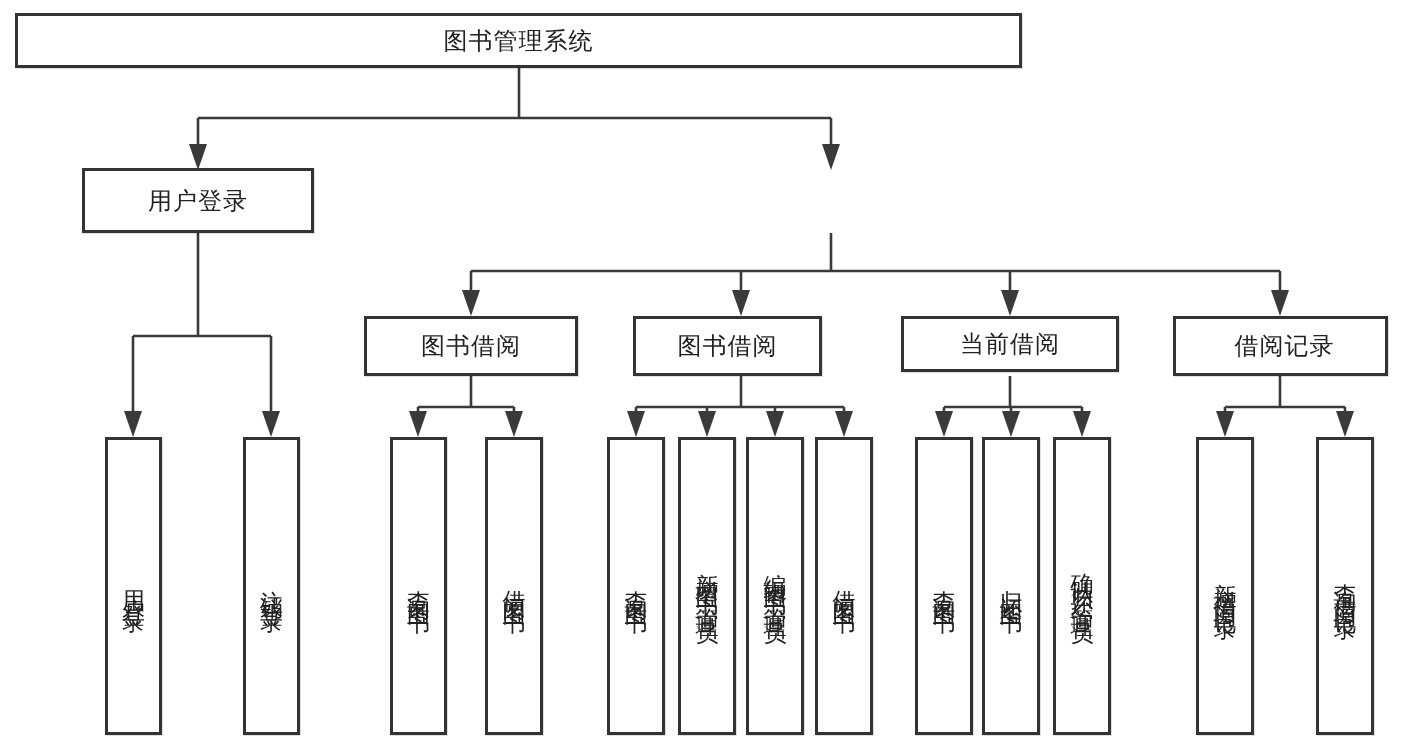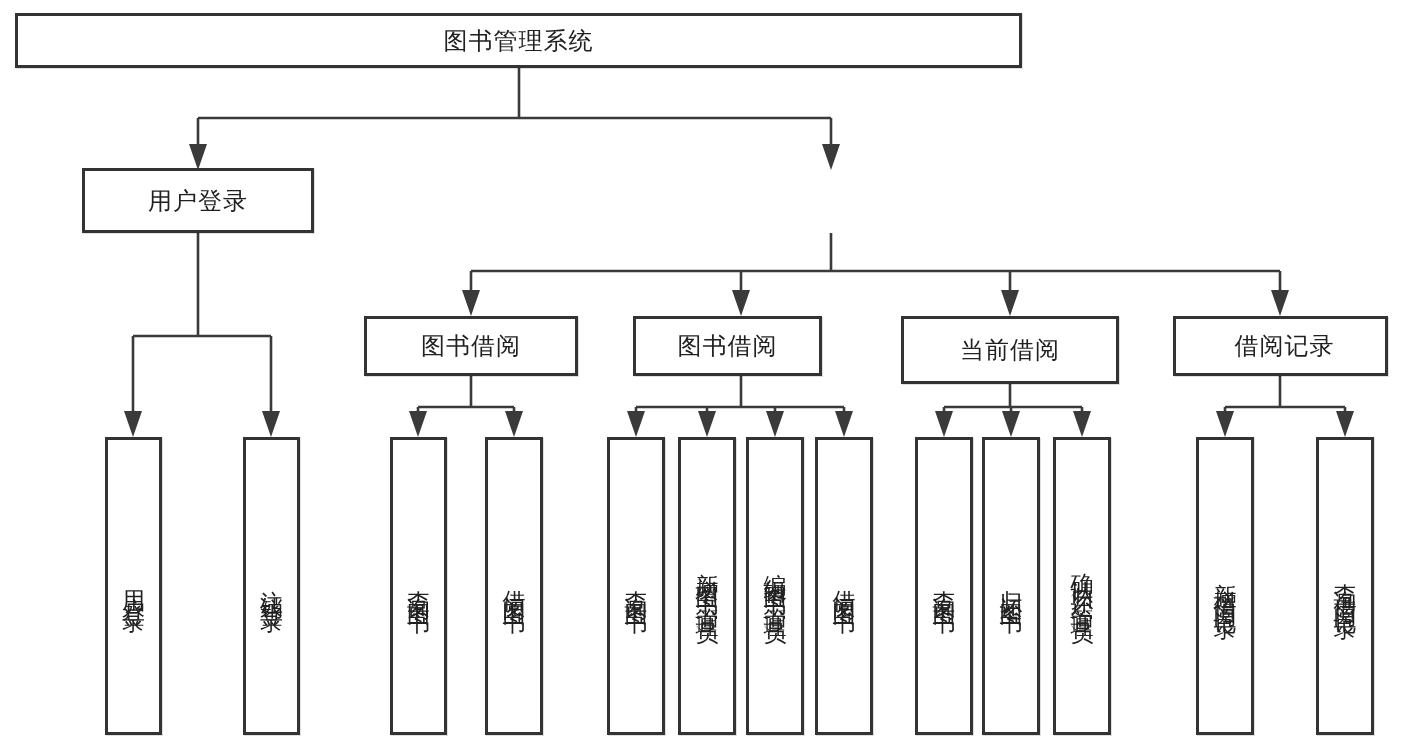--- a/index.html
+++ b/index.html
@@ -42,21 +42,21 @@
     letter-spacing:7px;
     line-height:1;
     white-space:nowrap;
   }
   
   .n-root            {left:15px;  top:13px;  width:1007px;height:55px;}
   .n-user-login      {left:82px;  top:168px; width:232px; height:65px;}
   .n-book-mgmt       {left:713px; top:168px; width:236px; height:65px;}
   .n-new-book-rec    {left:364px; top:316px; width:214px; height:60px;}
   .n-book-borrow     {left:633px; top:316px; width:189px; height:60px;}
-  .n-current-borrow  {left:901px; top:316px; width:218px; height:68px;}
+  .n-current-borrow  {left:901px; top:316px; width:218px; height:56px;}
   .n-borrow-record   {left:1173px;top:316px; width:215px; height:60px;padding-left:8px;}
   .leaf{top:437px;height:298px;width:57px;}
   .l-user-login      {left:105px;}
   .l-logout          {left:243px;}
   .l-query-book-rec  {left:390px;}
   .l-borrow-book-rec {left:485px;width:58px;}
   .l-query-book-bor  {left:607px;width:58px;}
   .l-add-book        {left:678px;width:58px;}
   .l-edit-book       {left:746px;width:58px;}
   .l-borrow-book-bor {left:815px;width:58px;}

